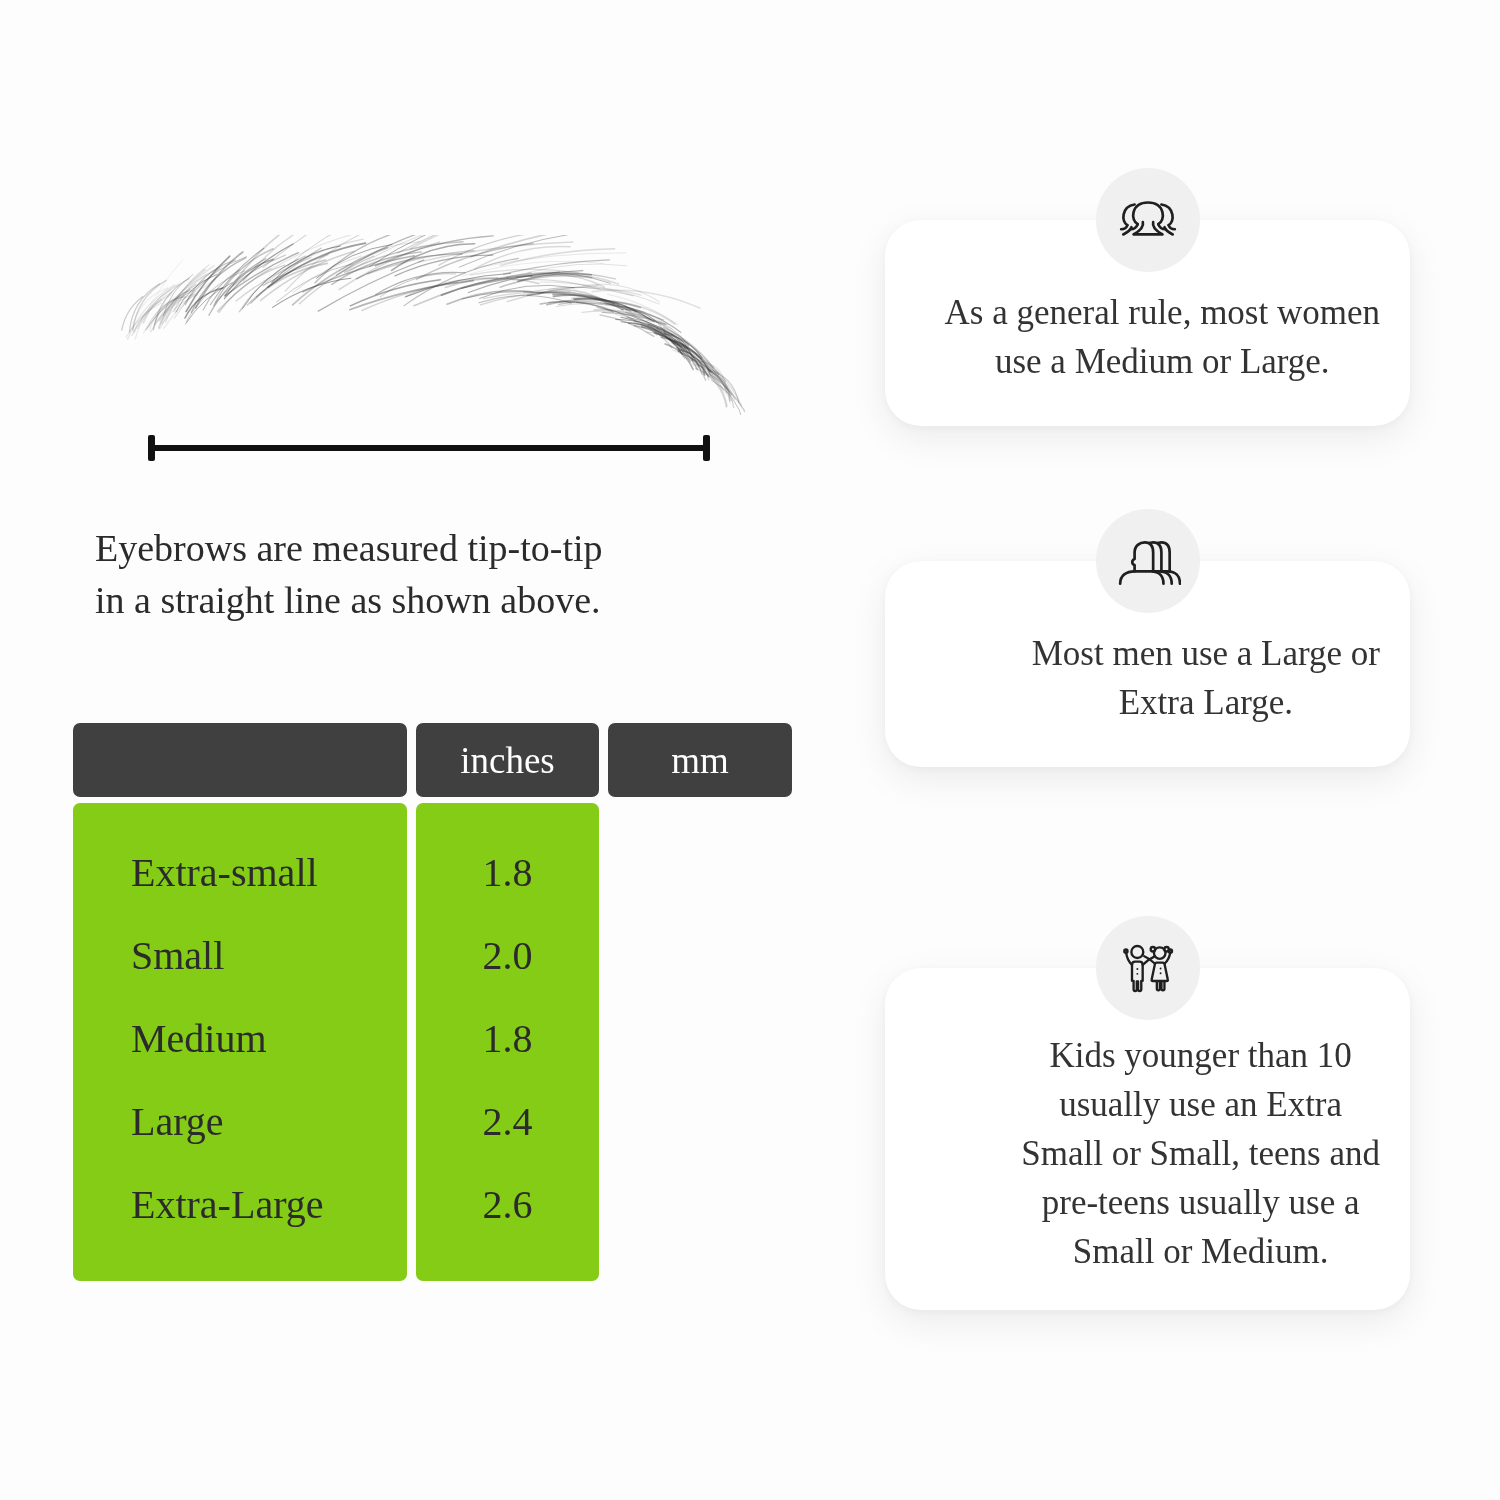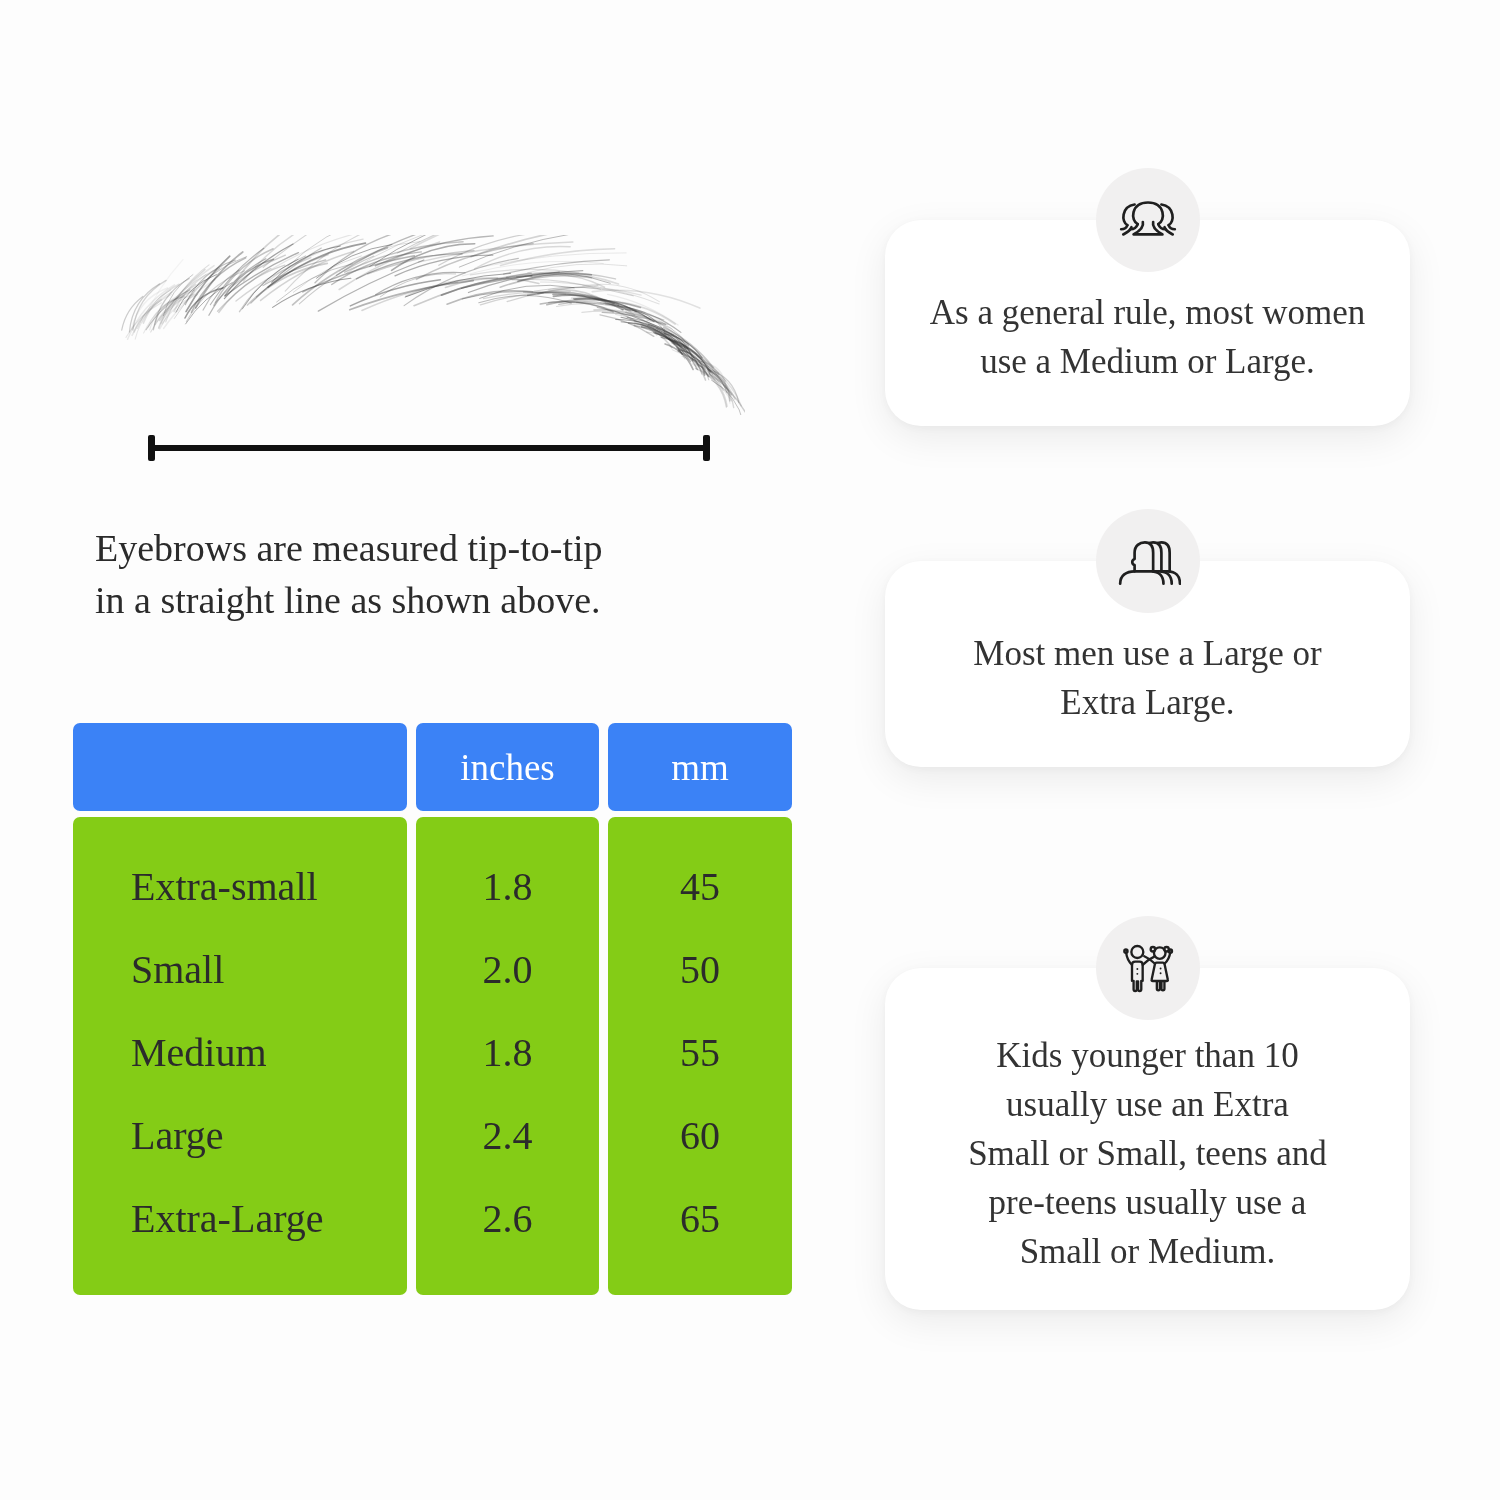--- a/index.html
+++ b/index.html
@@ -29,39 +29,39 @@
     text-align:left;font-size:38px;line-height:1.38;color:#2b2b2b;
     white-space:pre-line;
   }
   
   .size-table{
     position:absolute;left:73px;top:723px;
     display:grid;grid-template-columns:334px 183px 184px;column-gap:9px;
   }
   .size-col{display:flex;flex-direction:column;}
   .th{
-    height:88px;background:#3b82f6;border-radius:7px;
+    height:74px;background:#404040;border-radius:7px;
     color:#ffffff;display:flex;align-items:center;justify-content:center;
     font-size:37px;
   }
   .tbody{
     margin-top:6px;height:478px;background:#84cc16;border-radius:7px;
     display:flex;flex-direction:column;padding-top:28px;box-sizing:border-box;
   }
   .cell{
     height:83px;display:flex;align-items:center;justify-content:center;
     font-size:40px;color:#2b2b2b;
   }
   .col-size .cell{justify-content:flex-start;padding-left:58px;}
   
   .tip-card{
     position:absolute;left:885px;width:525px;
     background:#ffffff;border-radius:36px;
     box-shadow:0 12px 38px rgba(0,0,0,0.075),0 2px 8px rgba(0,0,0,0.035);
-    display:flex;align-items:center;justify-content:center;
+    display:flex;align-items:center;justify-content:flex-end;
     box-sizing:border-box;padding:50px 30px 22px 30px;
   }
   #tip-card-women{top:220px;height:206px;}
   #tip-card-men{top:561px;height:206px;}
   #tip-card-kids{top:968px;height:342px;}
   .tip-circle{
     position:absolute;top:-52px;left:50%;transform:translateX(-50%);
     width:104px;height:104px;border-radius:50%;background:#f1f0f0;
     display:flex;align-items:center;justify-content:center;
   }
@@ -318,28 +318,20 @@
 
       <div class="cell">1.8</div>
           <div class="cell">2.0</div>
           <div class="cell">1.8</div>
           <div class="cell">2.4</div>
           <div class="cell">2.6</div>
         </div>
     </div>
     <div class="size-col col-mm">
       <div class="th">mm</div>
-      <div class="tbody">
-
-      <div class="cell">45</div>
-          <div class="cell">50</div>
-          <div class="cell">55</div>
-          <div class="cell">60</div>
-          <div class="cell">65</div>
-        </div>
     </div>
   </div>
 
   <div class="tip-card" id="tip-card-women">
     <div class="tip-circle">
       <span>
         <svg class="icon-svg" width="66" height="66" viewBox="0 0 64 64" fill="none" stroke="#1f1f1f" stroke-width="2.6" stroke-linecap="round" stroke-linejoin="round">
 
           <path d="M12 37 C6 34 6 19 19 17"></path>
           <path d="M12 37 C11 40 9 41 6 41"></path>

